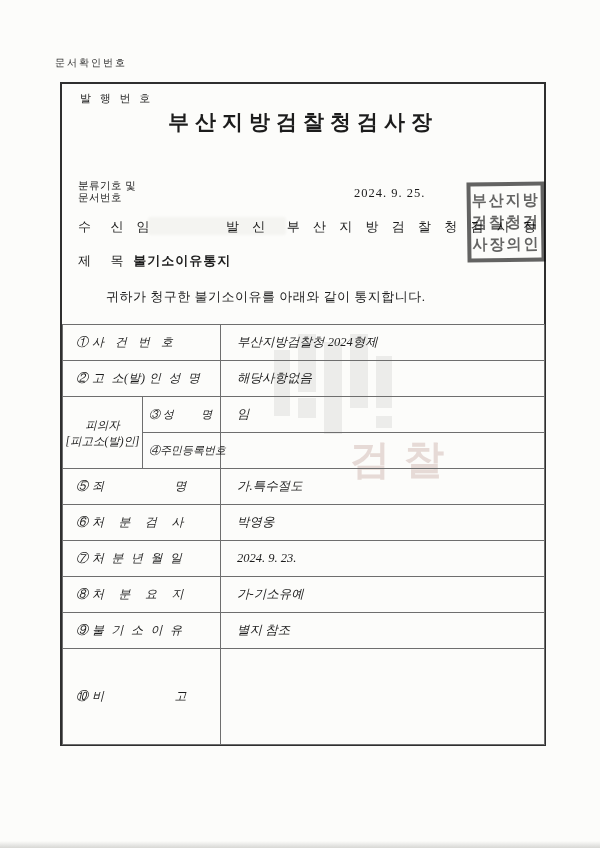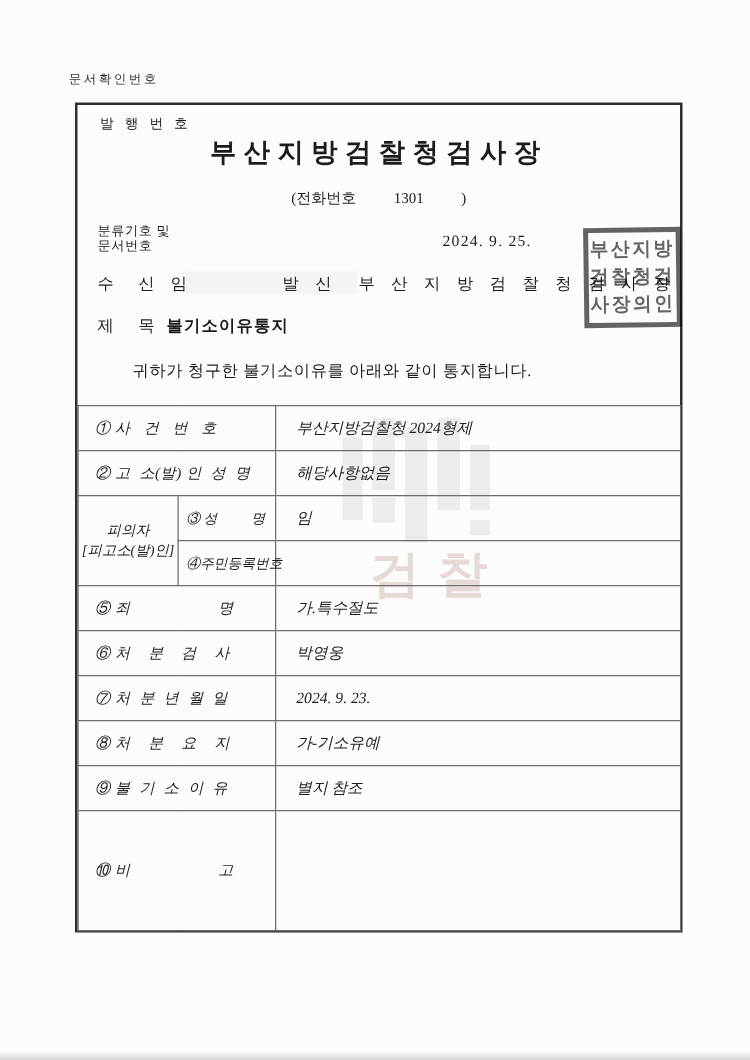--- a/index.html
+++ b/index.html
@@ -17,21 +17,21 @@
   .scan-edge-bottom {
     left:0; top:841px; width:600px; height:7px;
     background:linear-gradient(to bottom, rgba(0,0,0,0), rgba(120,120,115,0.28));
   }
 
   
   .watermark { left:228px; top:334px; width:230px; height:175px; z-index:0; text-align:center; }
   .wm-kr {
     position:absolute; top:106px; left:0; width:100%;
     font-size:40px; font-weight:700; letter-spacing:14px; padding-left:14px;
-    color:#e6dad6; text-align:center; line-height:40px;
+    color:#e6dad6; text-align:right; line-height:40px;
   }
   .wm-en {
     position:absolute; top:152px; left:0; width:100%;
     font-size:11px; font-weight:700; letter-spacing:3.5px;
     color:#e7e5e1; text-align:center;
     font-family:"Liberation Sans","DejaVu Sans",sans-serif;
   }
   .wm-bars { position:absolute; top:0; left:44px; }
 
   
@@ -111,21 +111,20 @@
 
 <div class="abs doc-check">문서확인번호</div>
 
 <div class="abs doc-box">
 
   <div class="doc-header">
     <div class="abs issue-no">발 행 번 호</div>
 
     <div class="abs doc-title">부산지방검찰청검사장</div>
 
-    <div class="abs phone-line">(전화번호          1301          )</div>
 
     <div class="abs class-code">
       <div>분류기호 및</div>
       <div>문서번호</div>
     </div>
 
     <div class="abs doc-date">2024. 9. 25.</div>
 
     <div class="abs recipient-line">수      신    임</div>
     <div class="abs redaction" style="left:86px; top:133px; width:138px; height:18px;"></div>

